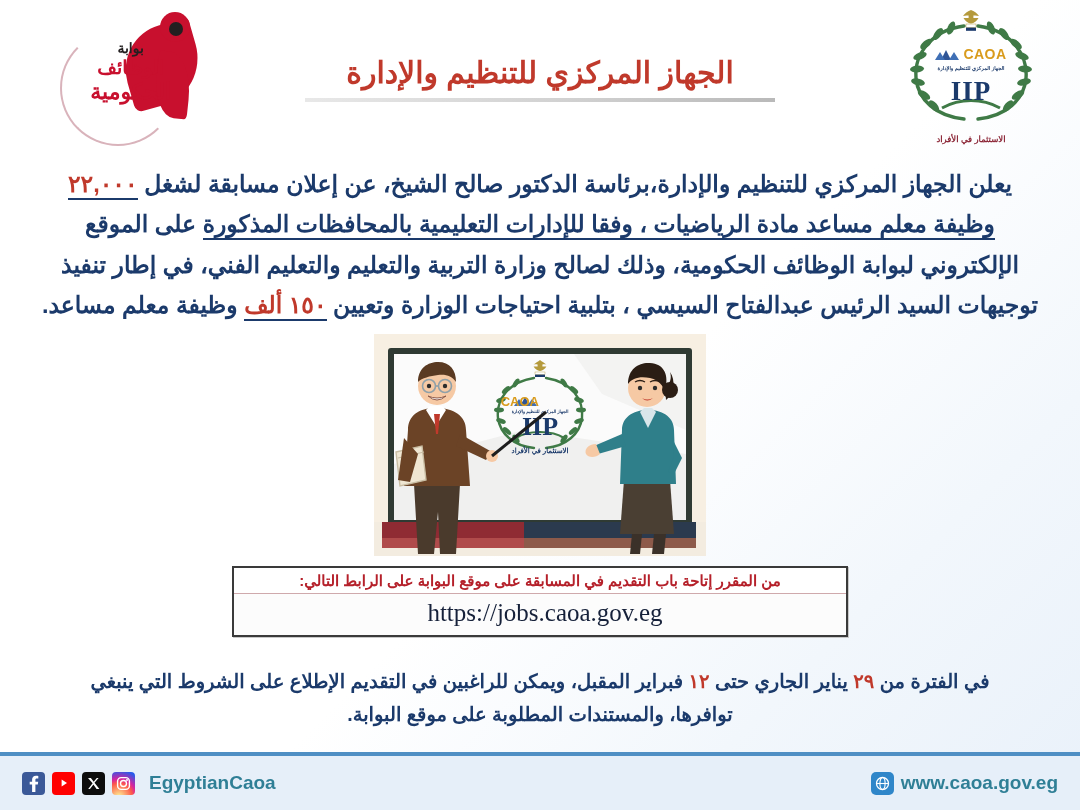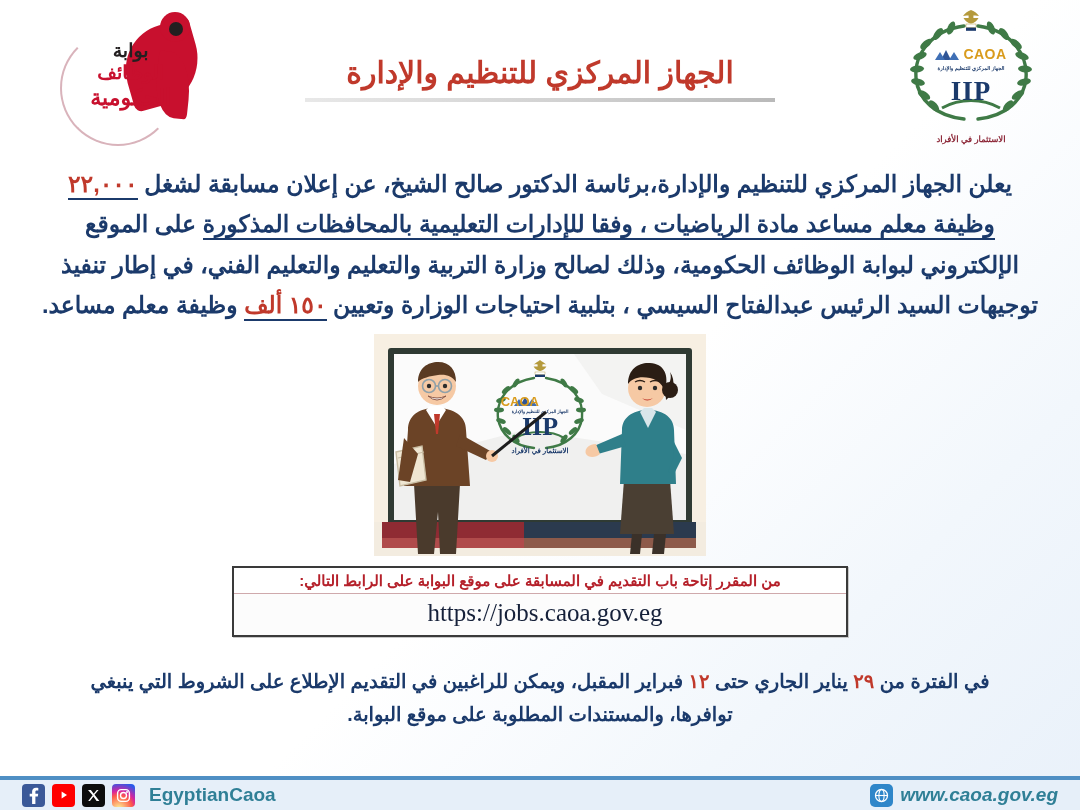--- a/index.html
+++ b/index.html
@@ -87,21 +87,21 @@
   }
   .portal-text {
     position: absolute;
     right: 56px;
     top: 36px;
     text-align: center;
     line-height: 1.18;
     direction: rtl;
   }
   .portal-text .l1 {
-    font-size: 19px;
+    font-size: 14px;
     font-weight: bold;
     color: #231f20;
   }
   .portal-text .l2 {
     font-size: 19px;
     font-weight: bold;
     color: #c8102e;
   }
   .portal-text .l3 {
     font-size: 22px;
@@ -282,21 +282,21 @@
   .closing .hl {
     color: #c0392b;
   }
 
   
   .footer {
     position: absolute;
     left: 0;
     bottom: 0;
     width: 1080px;
-    height: 34px;
+    height: 58px;
     background: #e6eff9;
     border-top: 4px solid #4f8fc4;
     box-sizing: border-box;
     display: flex;
     align-items: center;
     justify-content: space-between;
     padding: 0 22px;
     direction: ltr;
   }
   .social {
@@ -322,21 +322,20 @@
     font-size: 19px;
     font-weight: bold;
     color: #2f7f96;
     margin-left: 7px;
     font-family: "Liberation Sans", sans-serif;
   }
   .site {
     display: flex;
     align-items: center;
     gap: 7px;
-    font-style: italic;
   }
   .globe-badge {
     width: 23px;
     height: 23px;
     border-radius: 5px;
     background: #2f86c9;
     display: inline-flex;
     align-items: center;
     justify-content: center;
   }

